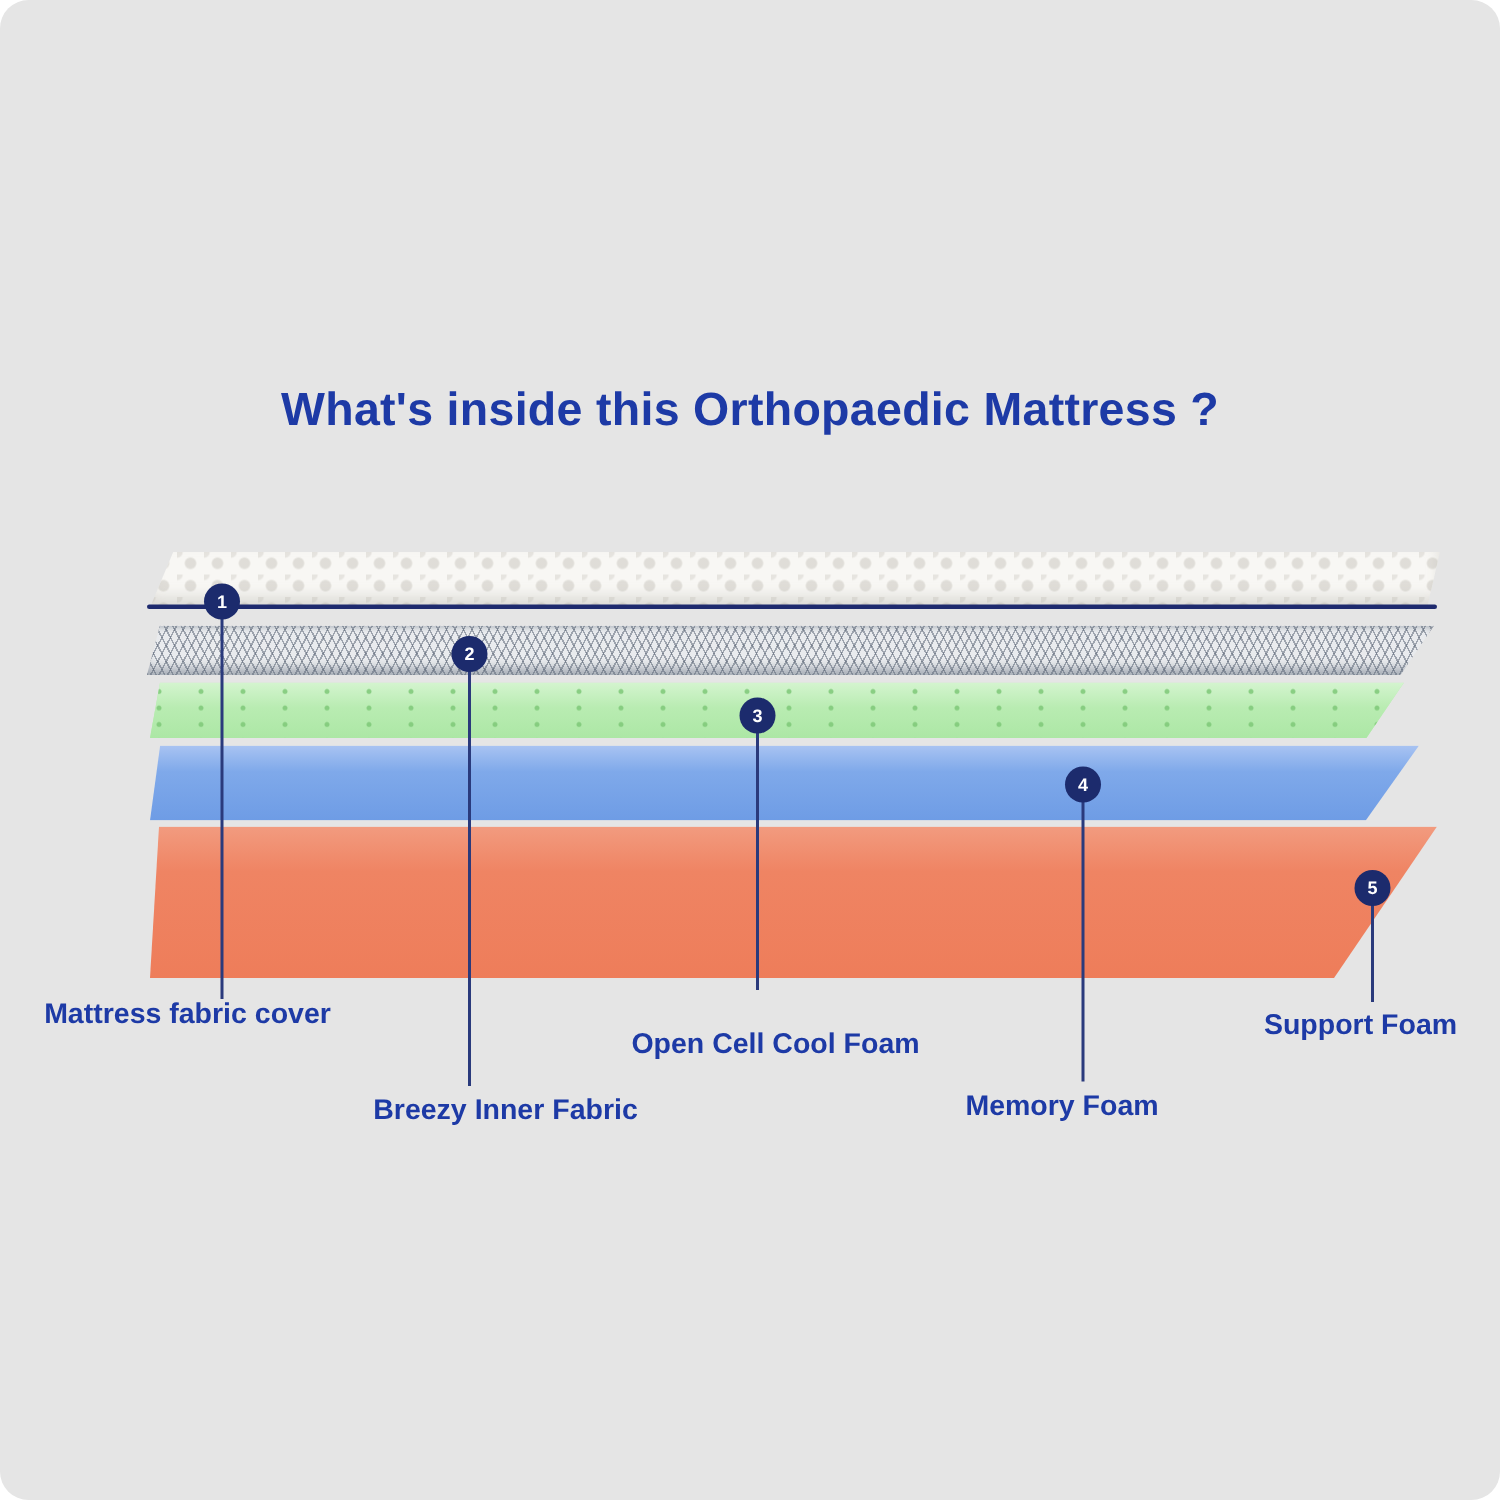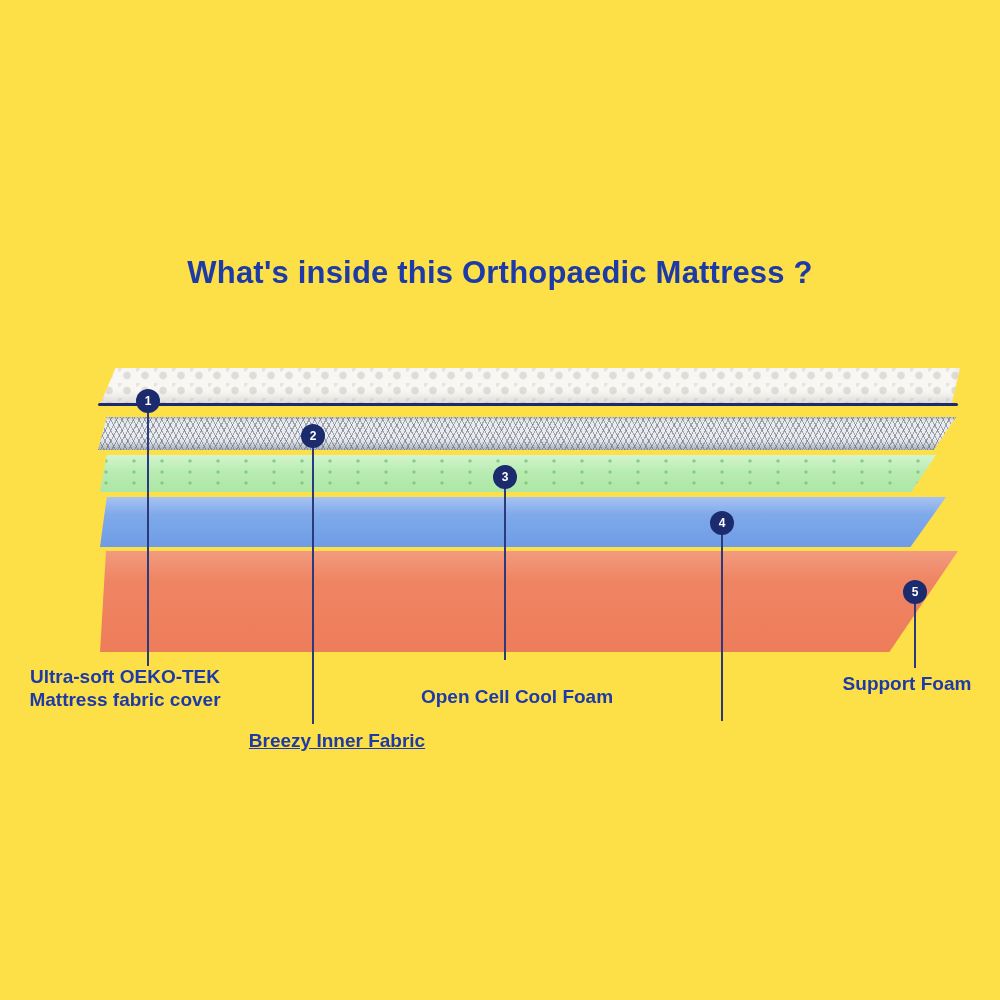--- a/index.html
+++ b/index.html
@@ -1,22 +1,23 @@
 <!DOCTYPE html>
 <html><head>
 <meta charset="utf-8">
 <style>
   html, body { margin: 0; padding: 0; background: #ffffff; }
   .canvas {
     position: relative;
     width: 1000px;
     height: 1000px;
-    background: #fde047;
+    background: #e5e5e5;
     font-family: "Liberation Sans", sans-serif;
     overflow: hidden;
+    border-radius: 19px;
   }
   .title {
     position: absolute;
     top: 255px;
     left: 0;
     width: 1000px;
     margin: 0;
     text-align: center;
     font-size: 31px;
     font-weight: bold;
@@ -100,21 +101,21 @@
   .b4 { left: 710px; top: 511px; }
   .b5 { left: 903px; top: 580px; }
 
   .l1 { left: 147px; top: 411px; height: 255px; }
   .l2 { left: 312px; top: 446px; height: 278px; }
   .l3 { left: 504px; top: 487px; height: 173px; }
   .l4 { left: 721px; top: 533px; height: 188px; }
   .l5 { left: 914px; top: 602px; height: 66px; }
 
   .t1 { left: 15px;  top: 666px; width: 220px; }
-  .t2 { left: 237px; top: 730px; width: 200px; text-decoration: underline; }
+  .t2 { left: 237px; top: 730px; width: 200px; }
   .t3 { left: 407px; top: 686px; width: 220px; }
   .t4 { left: 613px; top: 727px; width: 190px; }
   .t5 { left: 812px; top: 673px; width: 190px; }
 </style>
 </head>
 <body>
 
 <div class="canvas">
 
   <h1 class="title">What's inside this Orthopaedic Mattress ?</h1>
@@ -132,20 +133,20 @@
   <div class="badge b4">4</div>
   <div class="badge b5">5</div>
 
   <div class="pointer-line l1"></div>
   <div class="pointer-line l2"></div>
   <div class="pointer-line l3"></div>
   <div class="pointer-line l4"></div>
   <div class="pointer-line l5"></div>
 
   <div class="layer-label t1">
-    <div>Ultra-soft OEKO-TEK</div>
     <div>Mattress fabric cover</div>
   </div>
   <div class="layer-label t2">Breezy Inner Fabric</div>
   <div class="layer-label t3">Open Cell Cool Foam</div>
+  <div class="layer-label t4">Memory Foam</div>
   <div class="layer-label t5">Support Foam</div>
 
 </div>
 
 </body></html>

